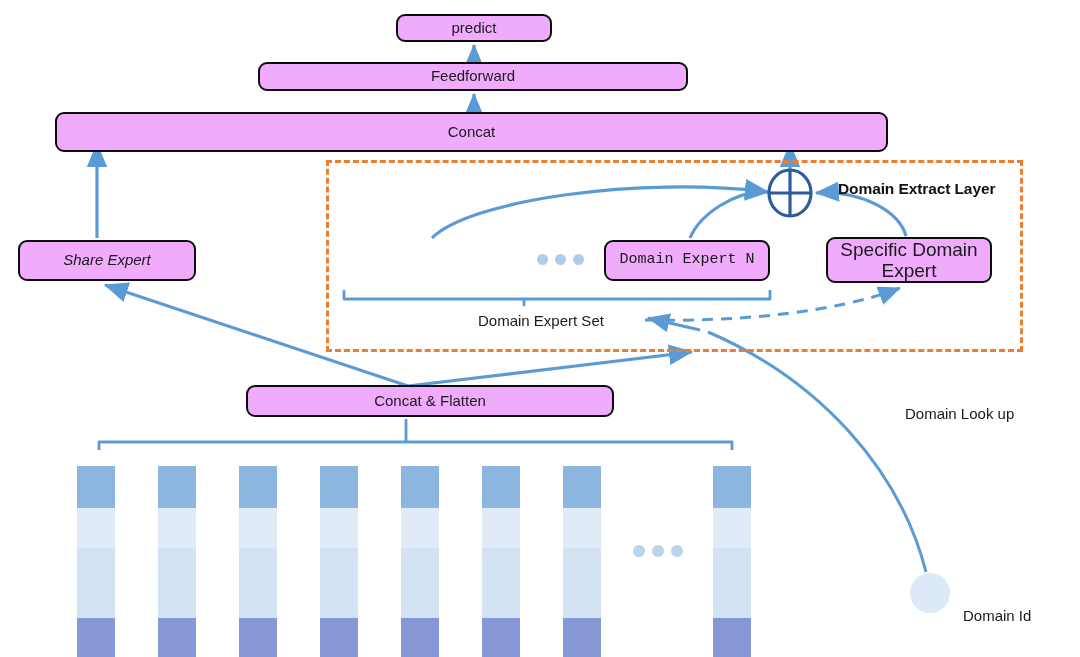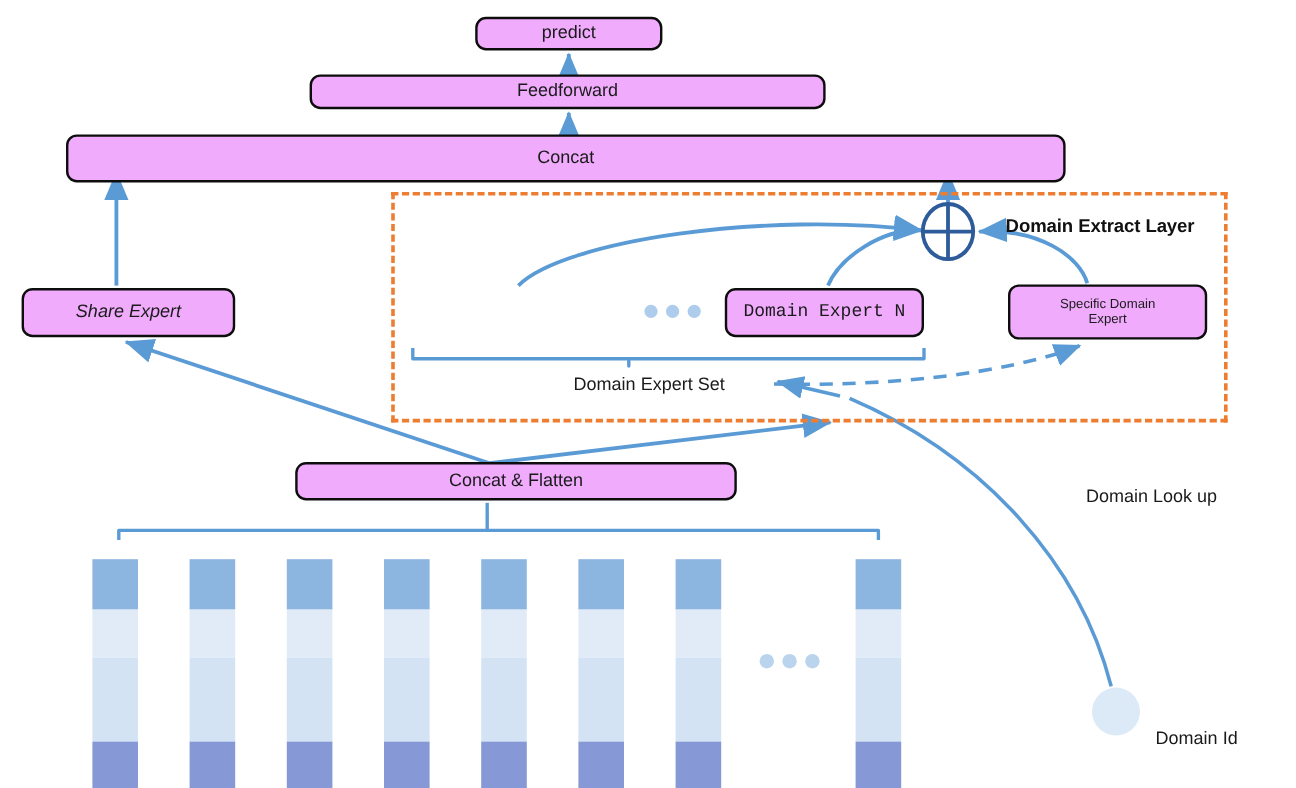--- a/index.html
+++ b/index.html
@@ -35,21 +35,21 @@
     border-radius: 9px;
     display: flex;
     align-items: center;
     justify-content: center;
     text-align: center;
     color: #1a1a1a;
     font-size: 15px;
     line-height: 1.12;
     z-index: 4;
   }
-  .node.two-line { font-size: 11px; margin-left: 14px; }
+  .node.two-line { font-size: 19px; }
 
   
   .region {
     position: absolute;
     box-sizing: border-box;
     border: 3px dashed #ED7D31;
     background: transparent;
     z-index: 1;
   }
   .region-title {

